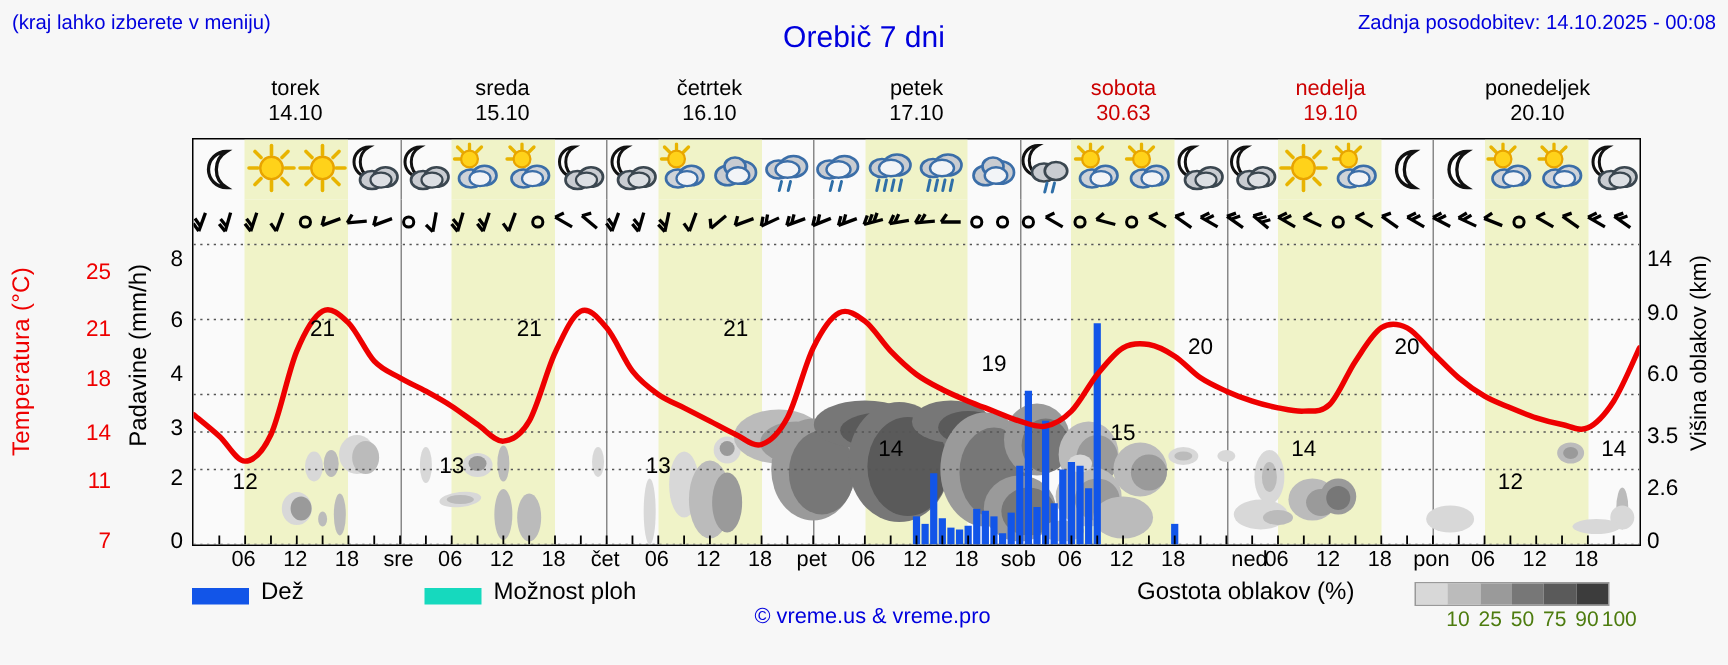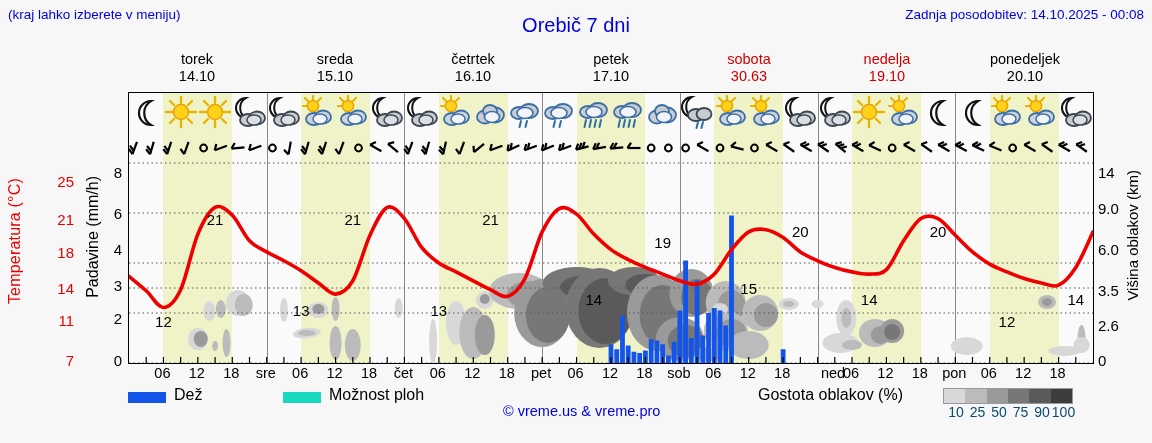--- a/index.html
+++ b/index.html
@@ -50,21 +50,21 @@
 
   
   #legend{left:128px;top:386px;width:1010px;height:40px;}
   .lg-sw{position:absolute;height:11px;width:38px;top:6px;}
   .lg-tx{position:absolute;top:0;font-size:16px;color:#000;white-space:nowrap;}
   #copyright{position:absolute;left:375px;top:1px;font-size:14.5px;color:#0000dd;white-space:nowrap;margin-top:16px;}
   #cloud-legend-label{position:absolute;left:630px;top:0;font-size:16px;color:#000;white-space:nowrap;}
   #cloud-ramp{position:absolute;left:815px;top:2px;width:128px;height:14px;display:flex;border:1px solid #999;}
   #cloud-ramp div{flex:1 1 0;}
   #cloud-ramp-ticks{position:absolute;left:812px;top:18px;width:140px;height:18px;}
-  .cr-t{position:absolute;font-size:14px;color:#0c4a6e;transform:translateX(-50%);}
+  .cr-t{position:absolute;font-size:14px;color:#4d7c0f;transform:translateX(-50%);margin-left:16px;}
 
   
   svg.ov{position:absolute;left:0;top:0;overflow:visible;}
   .tlabel{position:absolute;font-size:15px;color:#000;transform:translateX(-50%);white-space:nowrap;}
 </style>
 </head>
 <body>
 
 <div class="abs" id="menu-note">(kraj lahko izberete v meniju)</div>
 <div class="abs" id="page-title">Orebič 7 dni</div>

